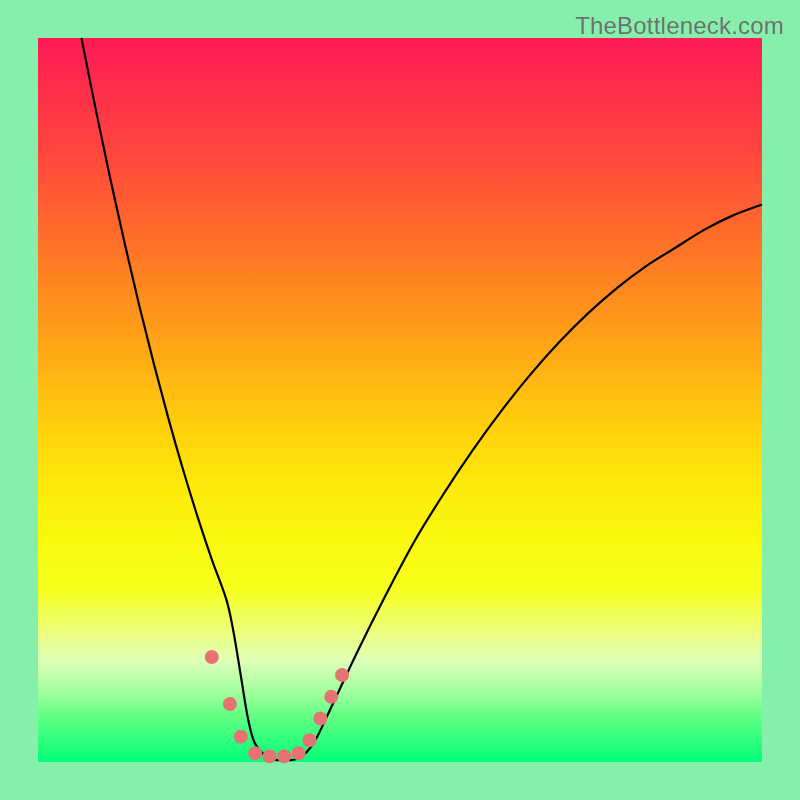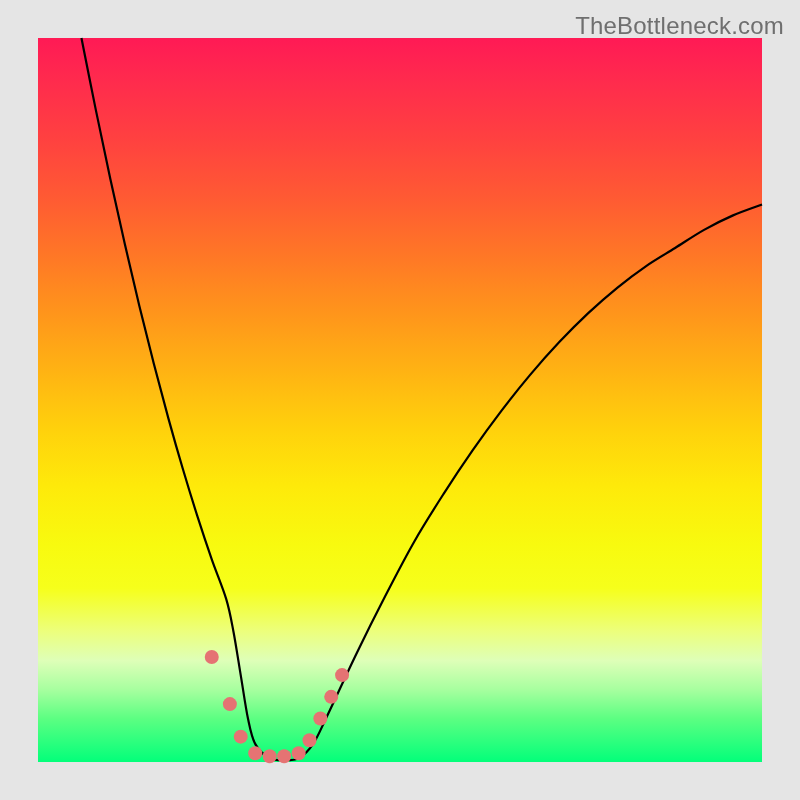--- a/index.html
+++ b/index.html
@@ -10,21 +10,21 @@
     overflow: hidden;
     background: #000;
     font-family: Arial, Helvetica, sans-serif;
   }
   .frame {
     position: absolute;
     top: 0;
     left: 0;
     width: 800px;
     height: 800px;
-    background: #e5e5e5;
+    background: #86efac;
   }
   .plot-area {
     position: absolute;
     top: 38px;
     left: 38px;
     width: 724px;
     height: 724px;
     background: linear-gradient(
       to bottom,
       #ff1a55 0%,

